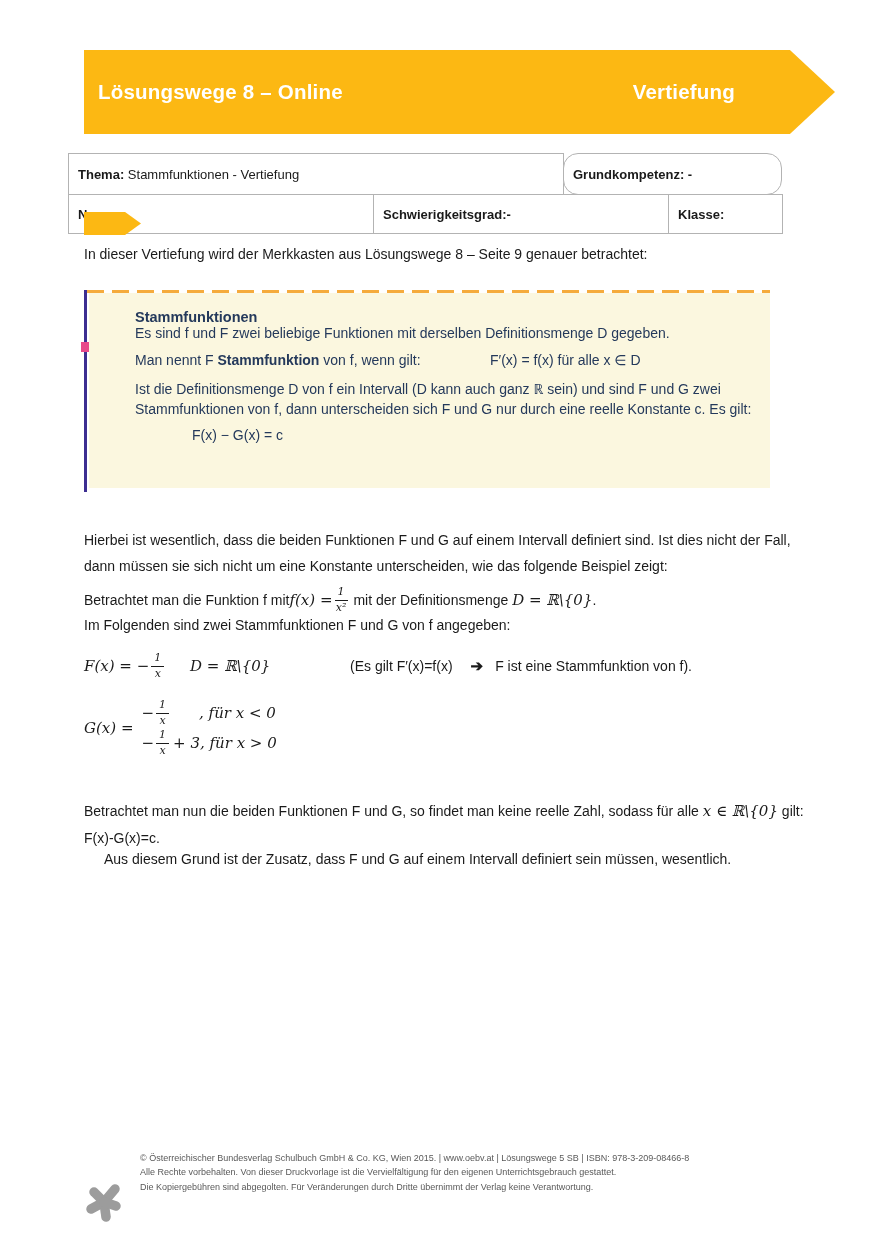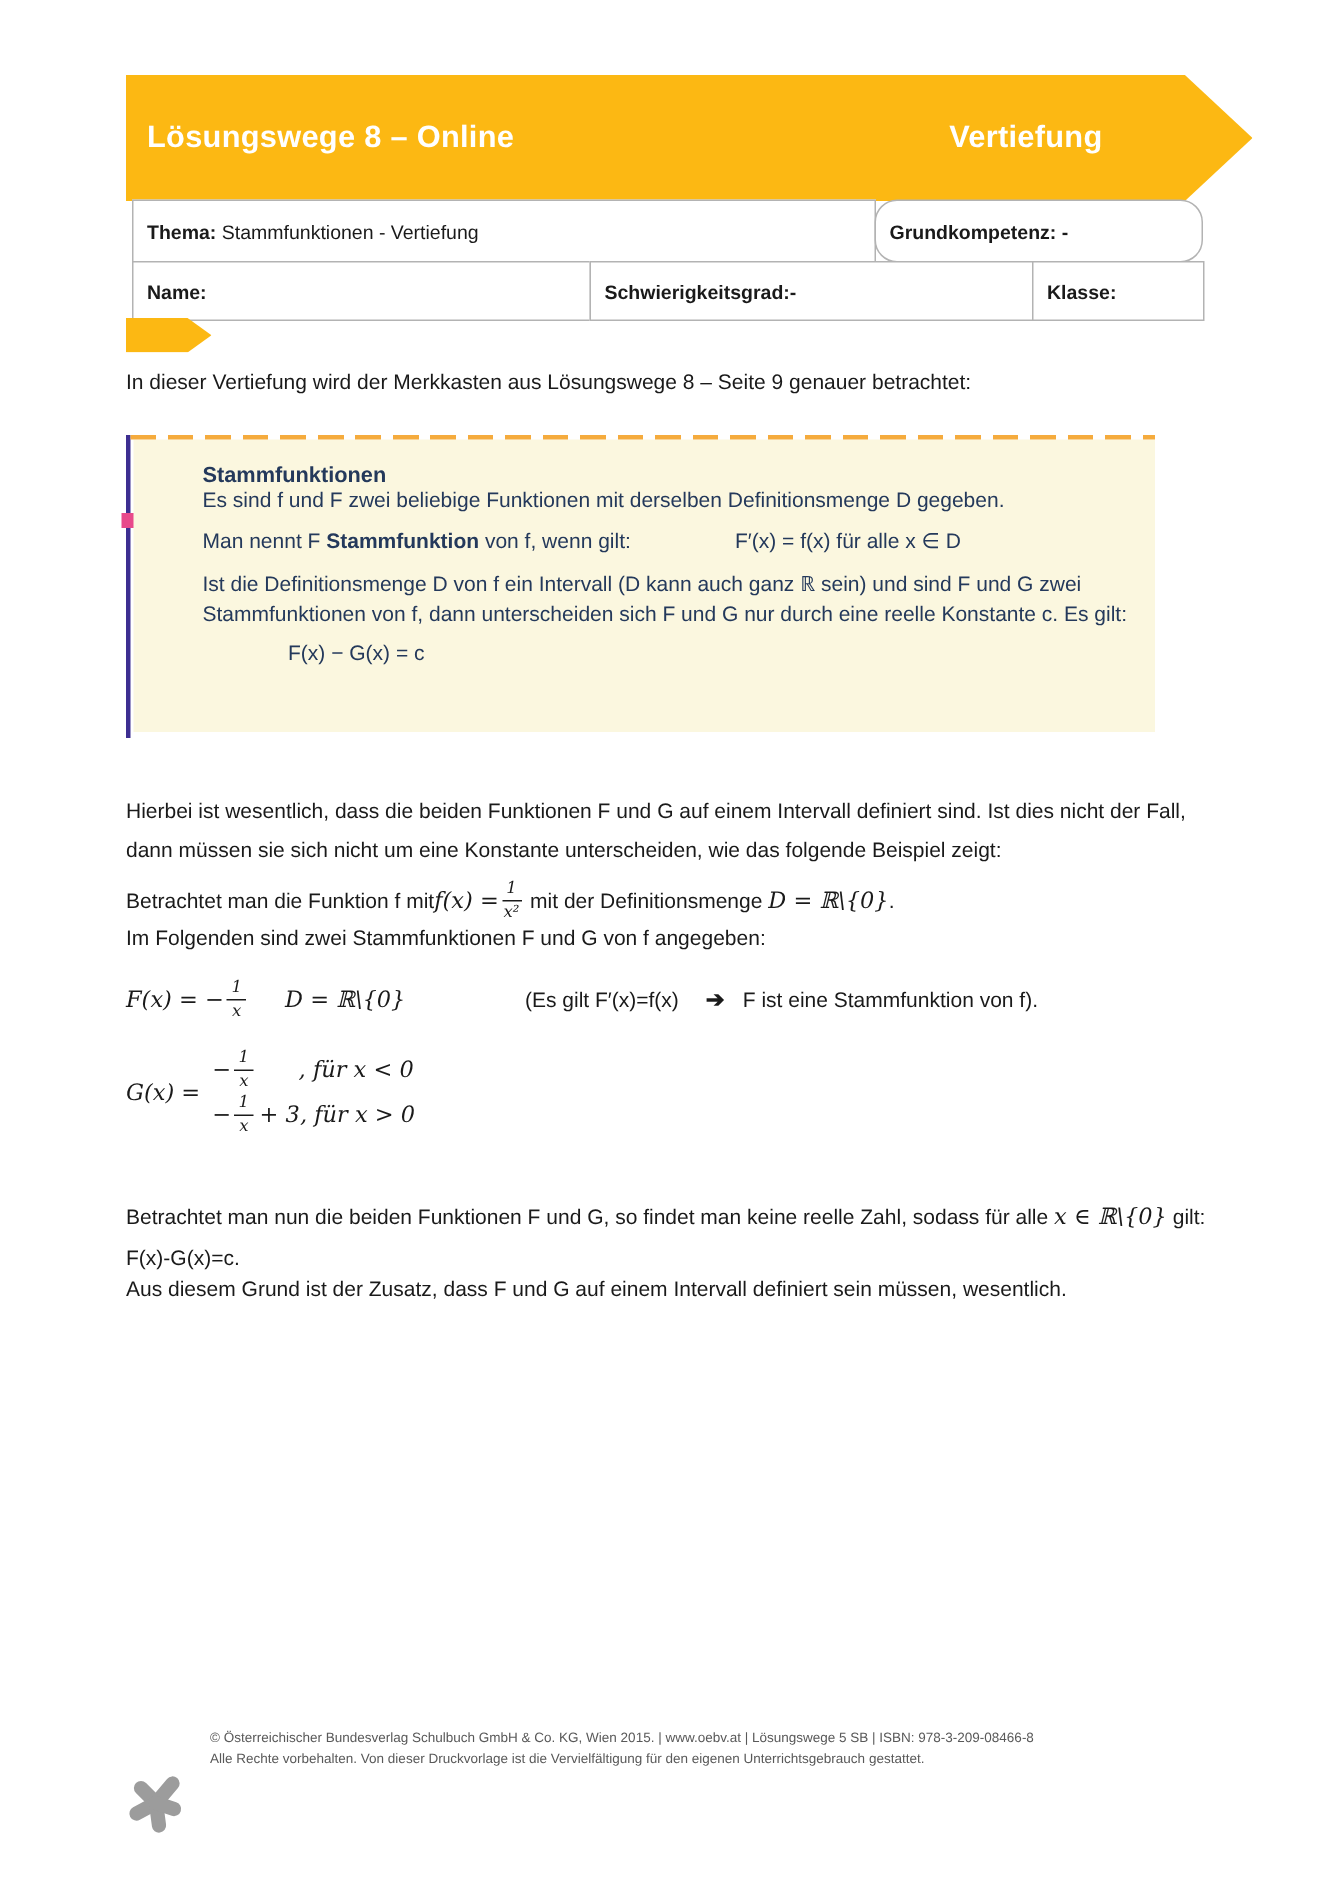--- a/index.html
+++ b/index.html
@@ -13,21 +13,21 @@
          font-family:"Liberation Sans",sans-serif;color:var(--text);}
 
   
   .banner{position:absolute;left:84px;top:39px;width:751px;height:84px;background:var(--gold);
           clip-path:polygon(0 0,94% 0,100% 50%,94% 100%,0 100%);
           display:flex;align-items:center;justify-content:space-between;
           padding:0 100px 0 14px;margin-top:11px;}
   .banner span{color:#fff;font-weight:bold;font-size:20.5px;letter-spacing:.2px;}
 
   
-  .trow{position:absolute;left:88px;display:flex;}
+  .trow{position:absolute;left:68px;display:flex;margin-top:20px;}
   .tcell{border:1px solid var(--tborder);display:flex;align-items:center;
          padding-left:9px;font-size:13px;font-weight:bold;background:#fff;}
   .tcell + .tcell{margin-left:-1px;}
   .row1{top:133px;height:42px;}
   .row2{top:174px;height:40px;}
   .tcell .reg{font-weight:normal;white-space:pre;}
 
   .marker{position:absolute;left:84px;top:212px;width:57px;height:23px;background:var(--gold);
           clip-path:polygon(0 0,72% 0,100% 50%,72% 100%,0 100%);}
 
@@ -48,21 +48,21 @@
   .mk-p{line-height:1.45;margin-bottom:7px;max-width:640px;}
   .mk-final{margin-left:57px;margin-top:2px;}
   .b{font-weight:bold;}
 
   
   .para{position:absolute;left:84px;font-size:14px;line-height:1.88;}
   .p1{top:527px;width:730px;}
   .p2a{top:584px;height:32px;display:flex;align-items:center;line-height:normal;}
   .p2b{top:617px;line-height:normal;}
   .p3{top:797px;width:745px;}
-  .p4{top:851px;width:745px;line-height:normal;}
+  .p4{top:851px;width:745px;line-height:normal;margin-left:20px;}
 
   .math{font-family:"DejaVu Serif","Liberation Serif",serif;font-style:italic;font-size:15px;}
   .frac{display:inline-block;vertical-align:middle;text-align:center;font-size:11px;
         line-height:1.15;margin:0 2px;}
   .frac .num{display:block;border-bottom:1px solid currentColor;padding:0 3px 1px;}
   .frac .den{display:block;padding-top:1px;}
 
   .fline{position:absolute;left:84px;top:648px;height:36px;width:740px;}
   .fline .seg{position:absolute;top:0;height:36px;display:flex;align-items:center;}
   .seg-lhs{left:0;}
@@ -200,15 +200,16 @@
         <line x1="20" y1="22" x2="10" y2="12"></line>
         <line x1="20" y1="22" x2="7" y2="29"></line>
         <line x1="20" y1="22" x2="22" y2="37"></line>
         <line x1="20" y1="22" x2="32" y2="26"></line>
       </g>
     </svg>
   </div>
   <div class="footer-text">
     <div>© Österreichischer Bundesverlag Schulbuch GmbH &amp; Co. KG, Wien 2015. | www.oebv.at | Lösungswege 5 SB | ISBN: 978-3-209-08466-8</div>
     <div>Alle Rechte vorbehalten. Von dieser Druckvorlage ist die Vervielfältigung für den eigenen Unterrichtsgebrauch gestattet.</div>
+    <div>Die Kopiergebühren sind abgegolten. Für Veränderungen durch Dritte übernimmt der Verlag keine Verantwortung.</div>
   </div>
 
 </div>
 
 </body></html>

